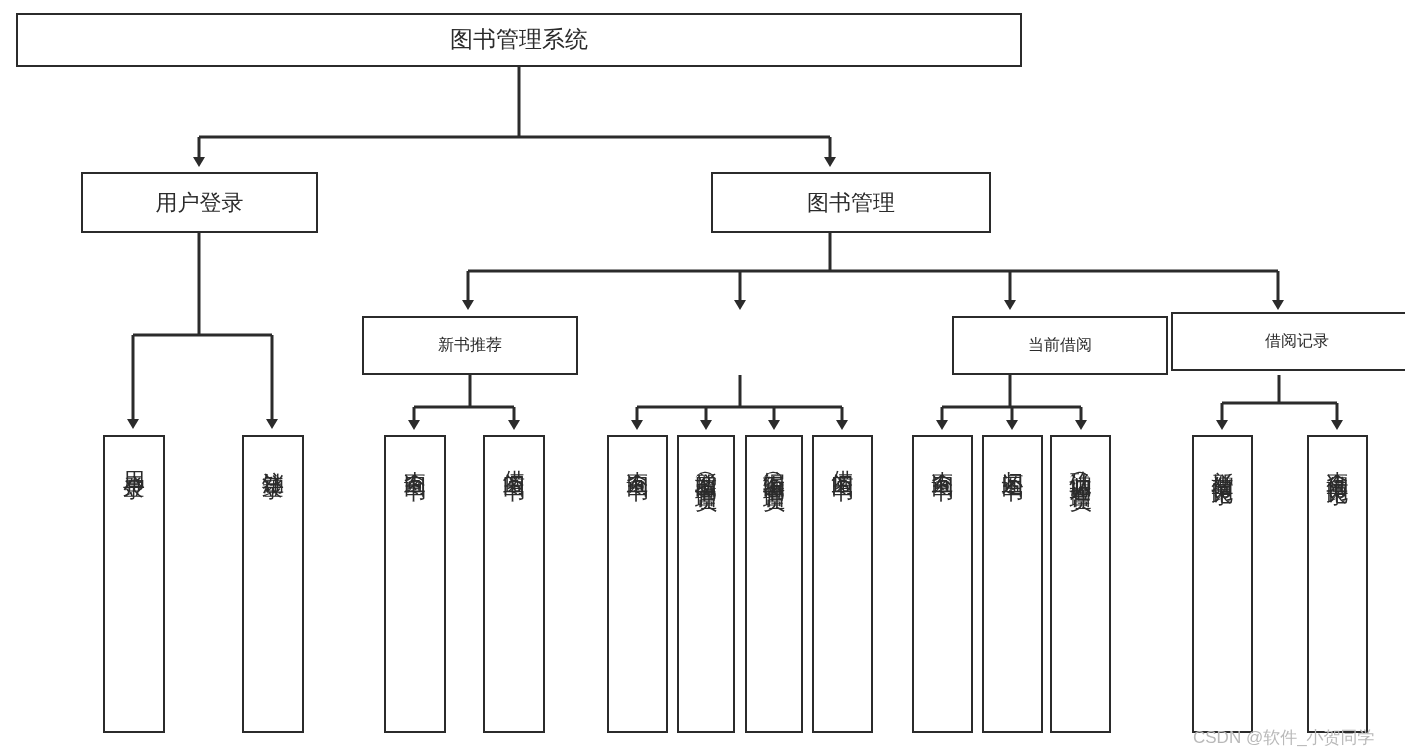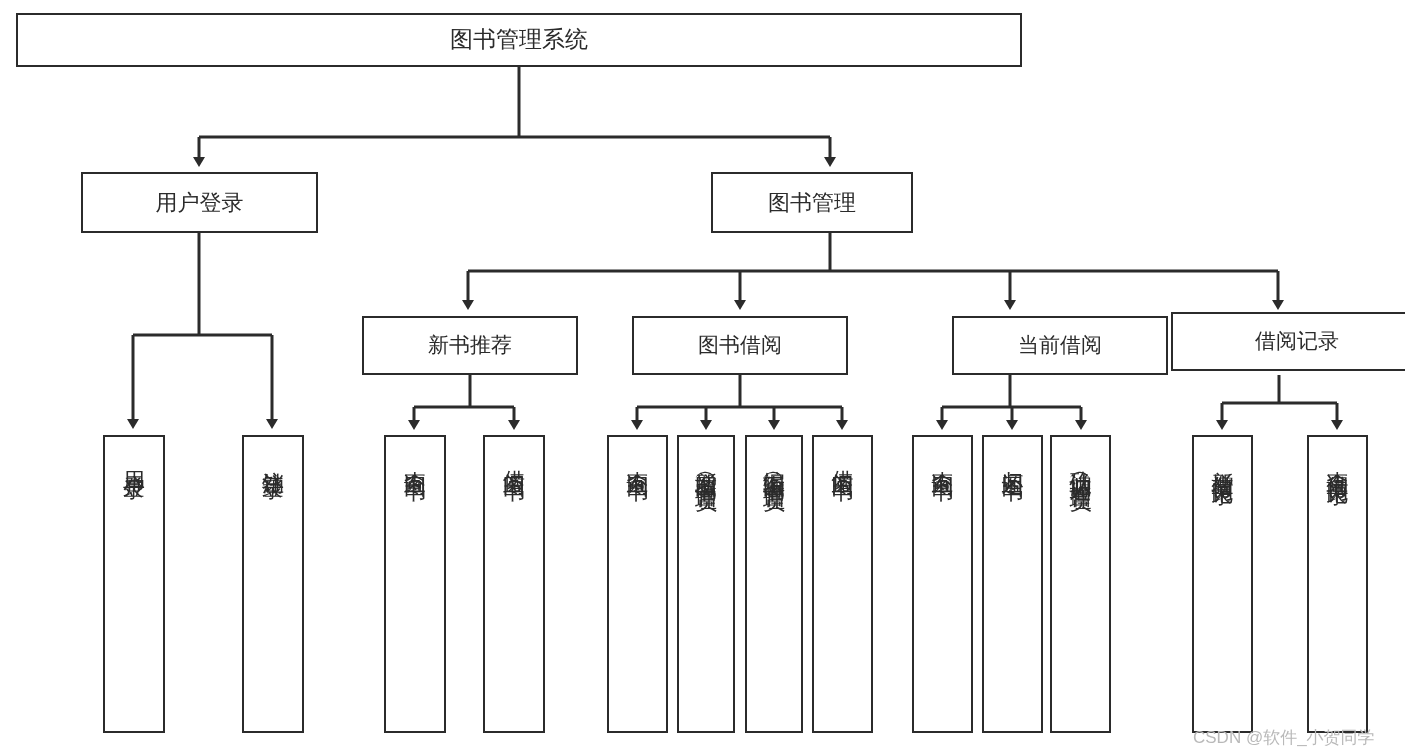--- a/index.html
+++ b/index.html
@@ -35,21 +35,21 @@
     z-index: 2;
   }
   .node-label {
     color: #2b2b2b;
     line-height: 1.18;
     text-align: center;
     white-space: nowrap;
   }
   .root .node-label { font-size: 23px; }
   .lvl1 .node-label { font-size: 22px; }
-  .lvl2 .node-label { font-size: 21px; }
+  .lvl2 .node-label { font-size: 16px; }
   .leaf {
     align-items: flex-start;
     justify-content: center;
     padding-top: 16px;
   }
   .leaf .node-label {
     font-size: 22px;
     writing-mode: vertical-rl;
     text-orientation: upright;
     letter-spacing: 3px;
@@ -122,29 +122,26 @@
     </g>
   </svg>
 
   <div class="node root" style="left:16px; top:13px; width:1006px; height:54px;">
     <span class="node-label">图书管理系统</span>
   </div>
 
   <div class="node lvl1" style="left:81px; top:172px; width:237px; height:61px;">
     <span class="node-label">用户登录</span>
   </div>
-  <div class="node lvl1" style="left:711px; top:172px; width:202px; height:61px;">
+  <div class="node lvl1" style="left:711px; top:172px; width:280px; height:61px;">
     <span class="node-label">图书管理</span>
   </div>
 
   <div class="node lvl2" style="left:362px; top:316px; width:216px; height:59px;">
     <span class="node-label">新书推荐</span>
-  </div>
-  <div class="node lvl2" style="left:632px; top:316px; width:216px; height:59px;">
-    <span class="node-label">图书借阅</span>
   </div>
   <div class="node lvl2" style="left:952px; top:316px; width:216px; height:59px;">
     <span class="node-label">当前借阅</span>
   </div>
   <div class="node lvl2" style="left:1171px; top:312px; width:252px; height:59px;">
     <span class="node-label">借阅记录</span>
   </div>
 
   <div class="node leaf" style="left:103px; top:435px; width:62px; height:298px;">
     <span class="node-label">用户登录</span>

